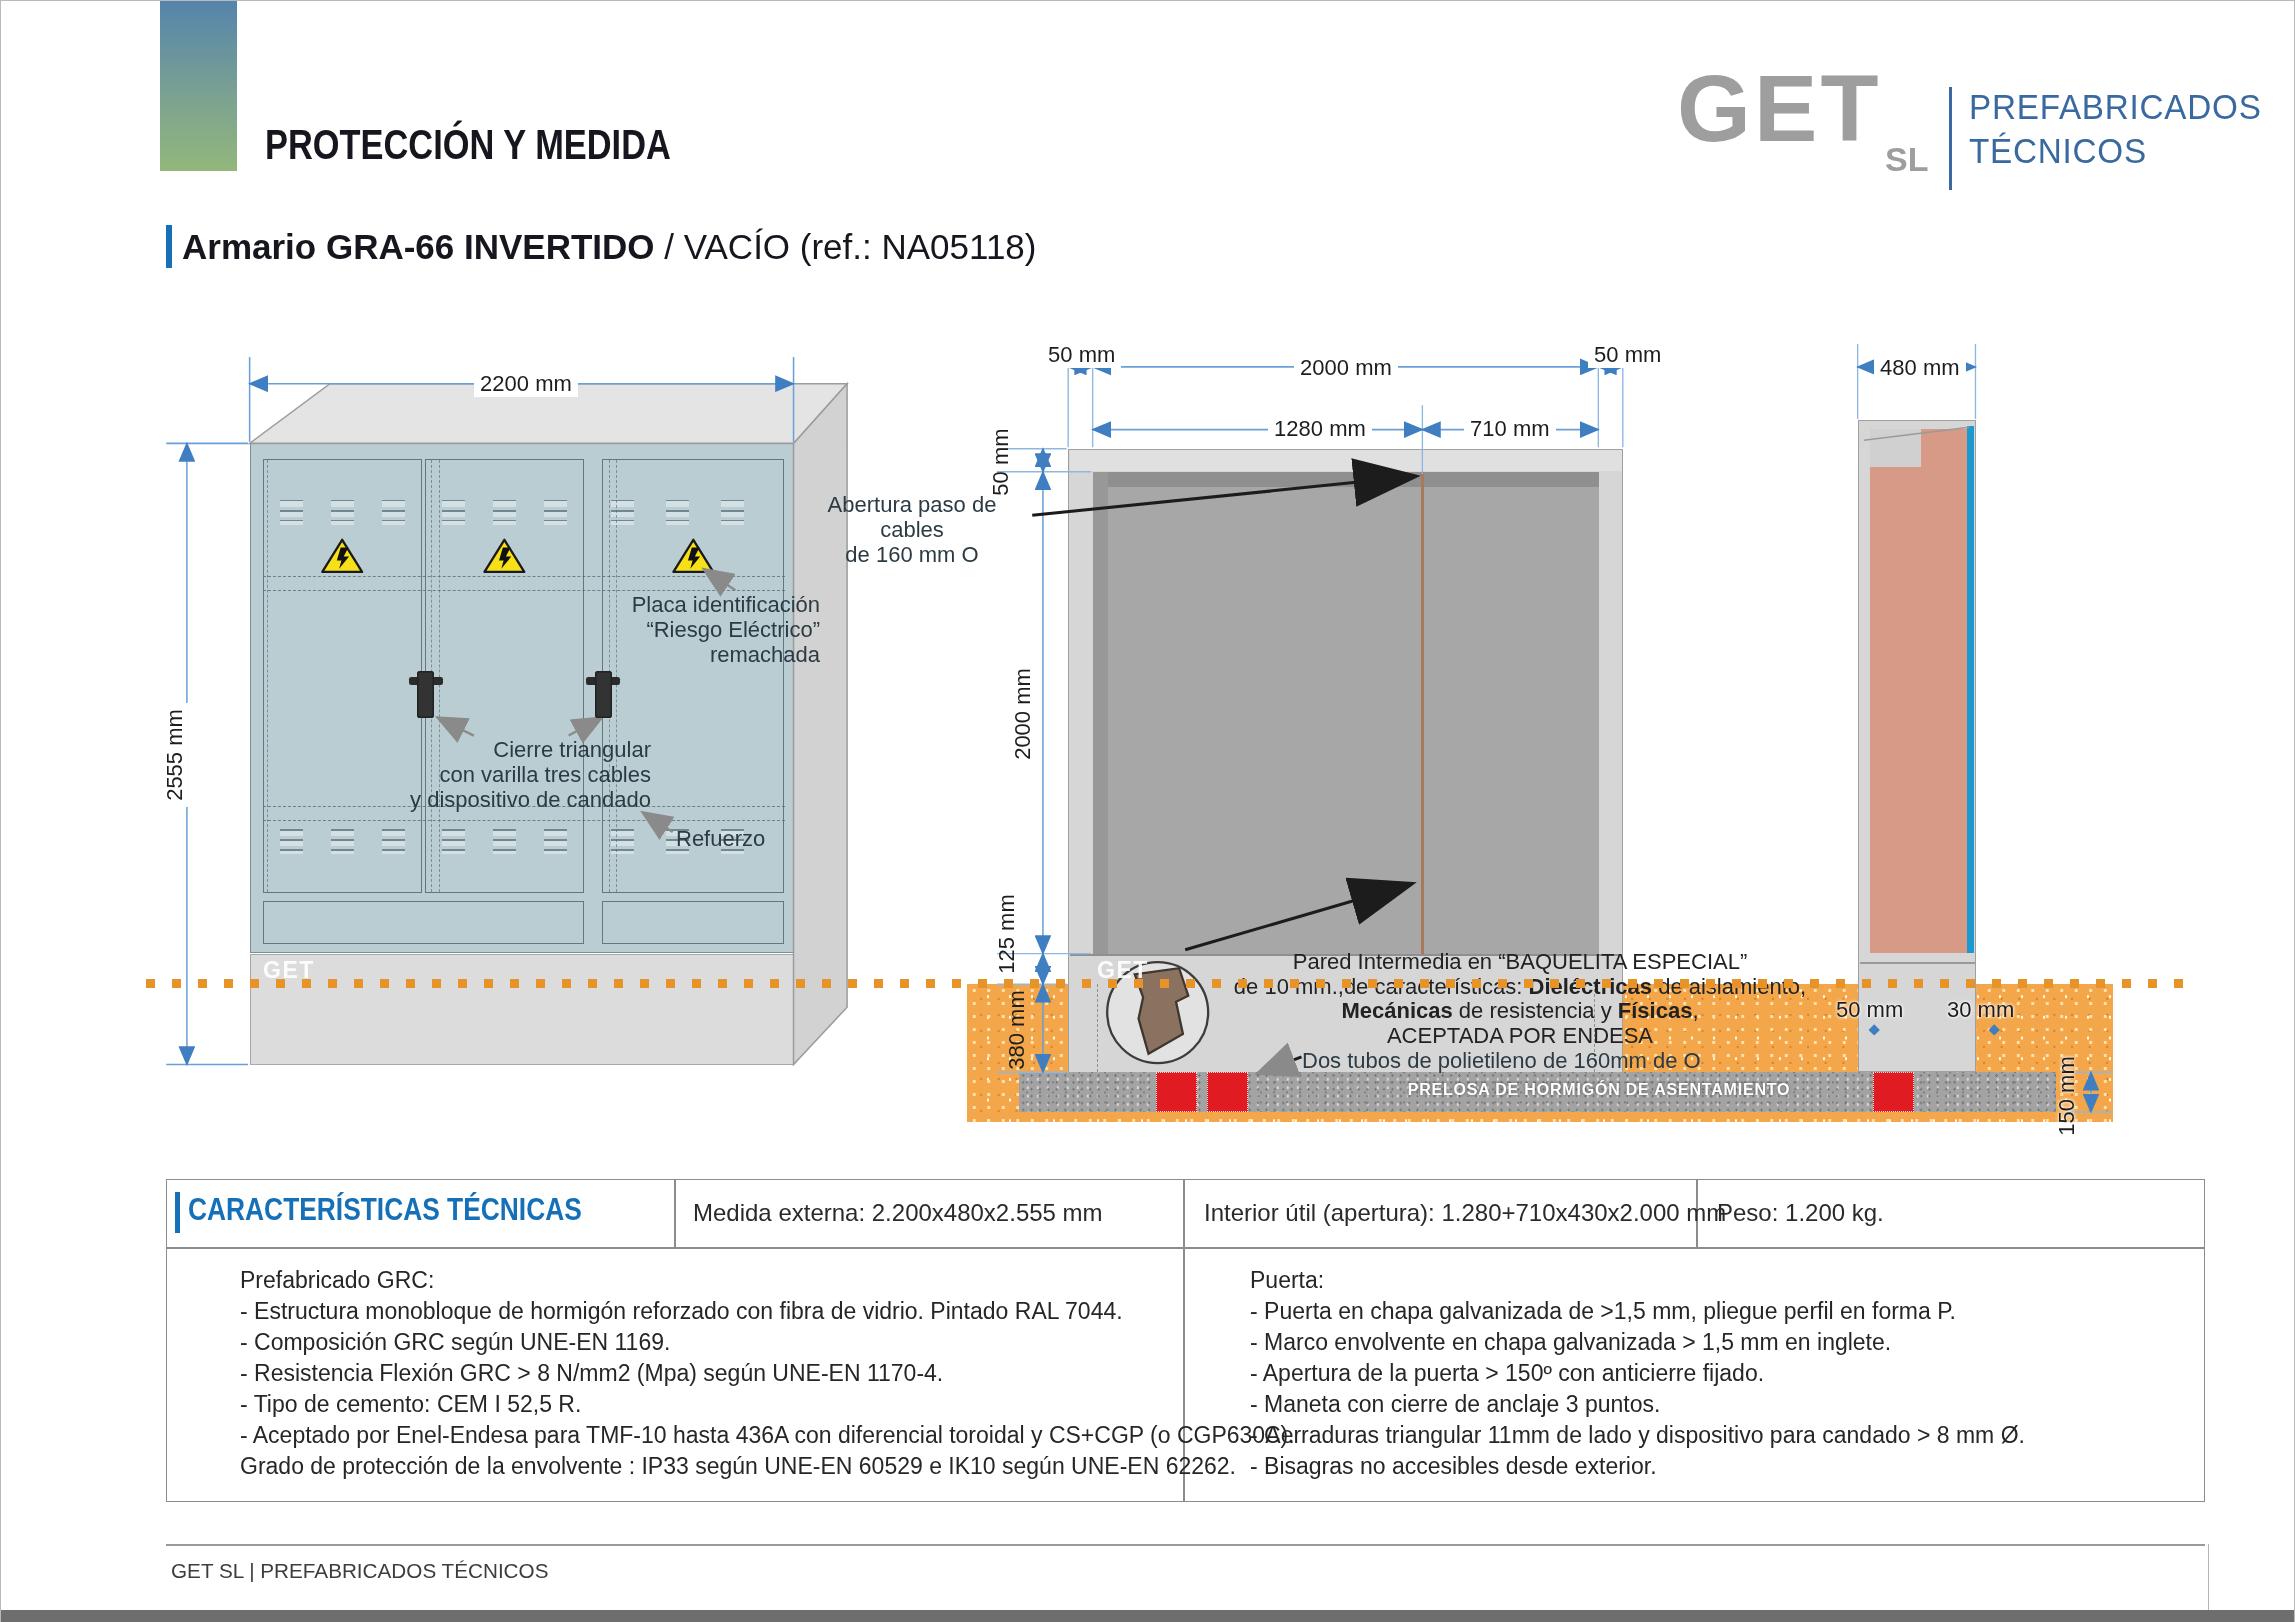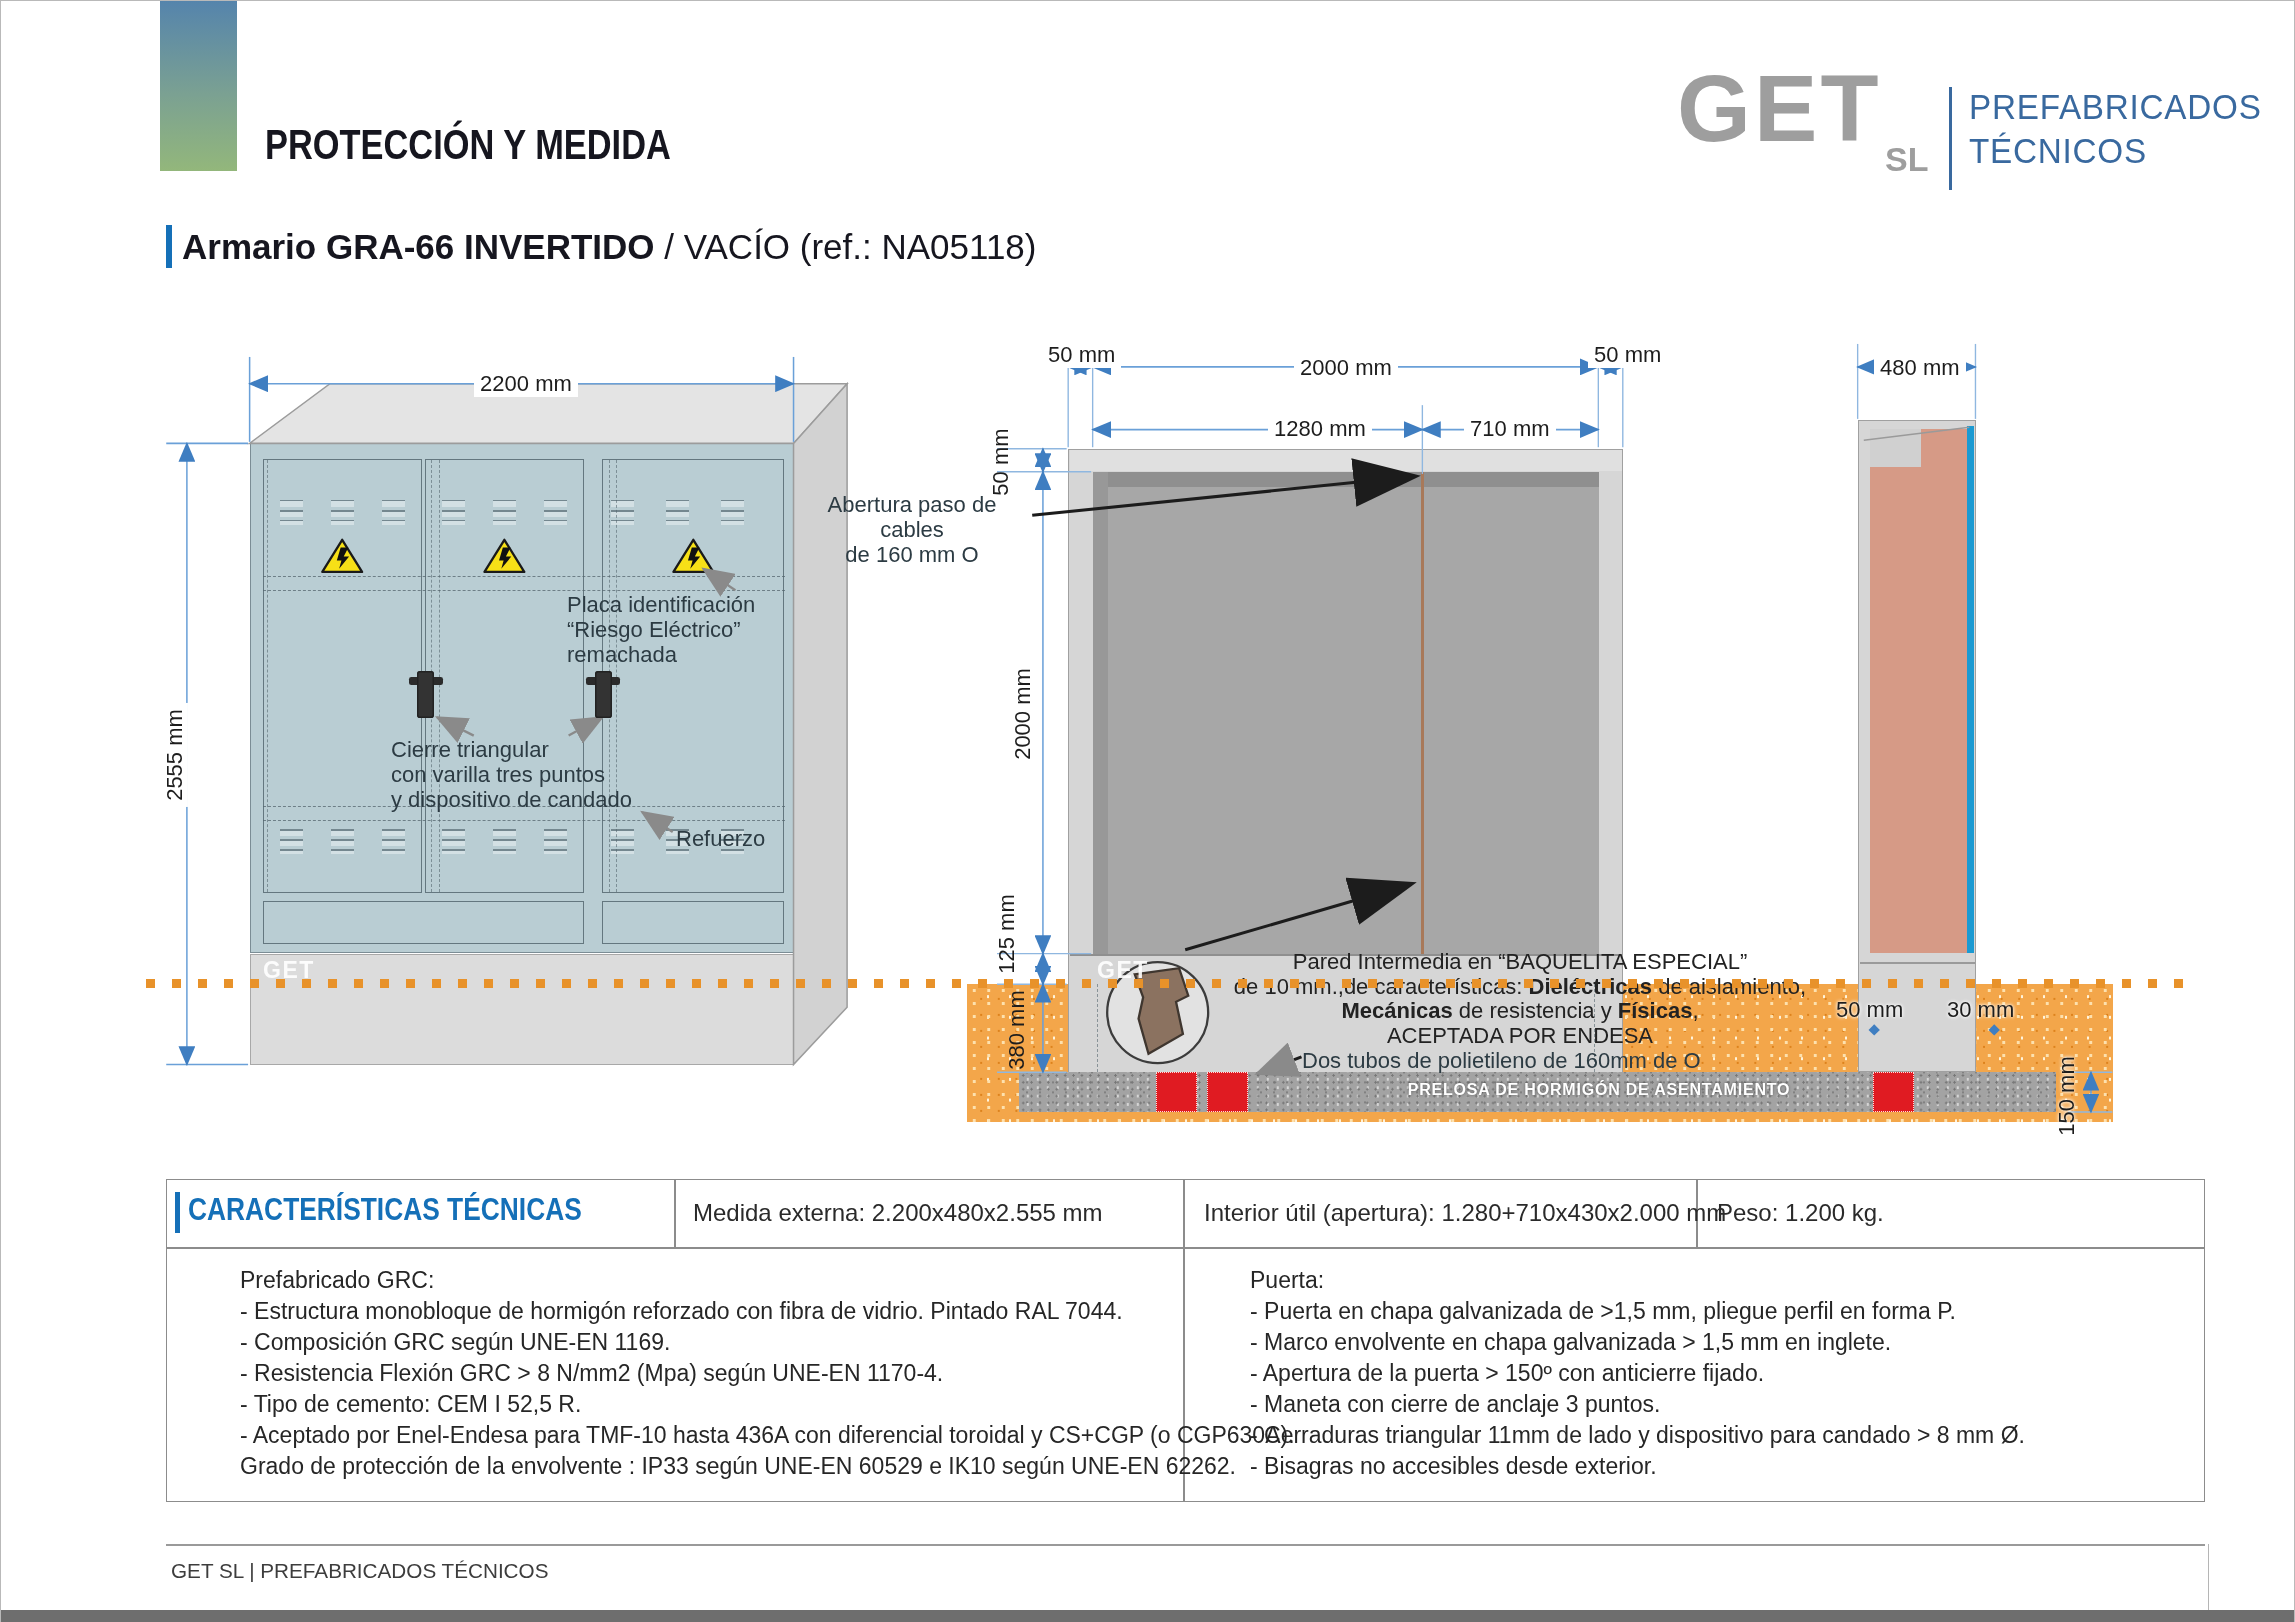--- a/index.html
+++ b/index.html
@@ -19,21 +19,21 @@
   
   .front-face{left:249px;top:442px;width:544px;height:510px;background:#b9cdd3;border:1.5px solid #7b8d95;box-sizing:border-box;}
   .base-grey{left:249px;top:953px;width:544px;height:111px;background:#dcdcdc;border:1.5px solid #a8a8a8;box-sizing:border-box;}
   .door{position:absolute;border:1.5px solid #64777f;box-sizing:border-box;}
   .panel{position:absolute;border:1.5px solid #64777f;box-sizing:border-box;}
   .vent{position:absolute;width:23px;height:25px;background:repeating-linear-gradient(180deg,#74878f 0 1.5px,#d3e0e4 1.5px 6.9px,transparent 6.9px 10px);}
   .hdash{position:absolute;height:0;border-top:1.5px dashed #55666e;opacity:.75;}
   .vdash{position:absolute;width:0;border-left:1.5px dashed #55666e;opacity:.6;}
   .handle-body{position:absolute;width:17px;height:47px;background:#333;border-radius:3.1px;box-shadow:0 0 0 1.5px #222 inset;}
   .handle-bar{position:absolute;width:34px;height:7.7px;background:#2b2b2b;border-radius:2.3px;}
-  .ann{position:absolute;font-size:22px;color:#2c3b43;text-align:left;line-height:25px;}
+  .ann{position:absolute;font-size:22px;color:#2c3b43;text-align:right;line-height:25px;}
   .watermark{position:absolute;font-size:23px;font-weight:600;color:rgba(255,255,255,.9);letter-spacing:1.5px;}
   
   .mid-outer{left:1067px;top:448px;width:555px;height:624px;background:#d6d6d6;border:1.5px solid #a0a0a0;box-sizing:border-box;}
   .mid-lintel{left:1069px;top:449px;width:552px;height:21.4px;background:#e0e0e0;}
   .mid-interior{left:1092px;top:471px;width:506px;height:482px;background:#a7a7a7;}
   .mid-shade-top{left:1092px;top:471px;width:506px;height:15.3px;background:#8f8f8f;}
   .mid-shade-left{left:1092px;top:471px;width:15.3px;height:482px;background:#989898;}
   .mid-divider{left:1420px;top:471px;width:3.1px;height:482px;background:#a8795a;}
   .mid-floorline{left:1069px;top:953px;width:552px;height:1.5px;background:#8f8f8f;}
   
@@ -137,21 +137,21 @@
   <div class="abs handle-bar z10" style="left:585px;top:676px;"></div>
   <div class="abs handle-body z10" style="left:594px;top:670px;"></div>
 
   <div class="abs ann z10" style="left:566px;top:591px;width:253px;">
     <div>Placa identificación</div>
     <div>“Riesgo Eléctrico”</div>
     <div>remachada</div>
   </div>
   <div class="abs ann z10" style="left:390px;top:736px;width:260px;">
     <div>Cierre triangular</div>
-    <div>con varilla tres puntos</div>
+    <div>con varilla tres cables</div>
     <div>y dispositivo de candado</div>
   </div>
   <div class="abs ann z10 nosel" style="left:675px;top:825px;">Refuerzo</div>
 
   <div class="abs dim chip nosel z10" style="left:473px;top:370px;">2200 mm</div>
   <div class="abs dim chip rot nosel z10" style="left:122px;top:741px;">2555 mm</div>
 
   <div class="abs mid-outer z5"></div>
   <div class="abs mid-lintel z5"></div>
   <div class="abs mid-interior z5"></div>

